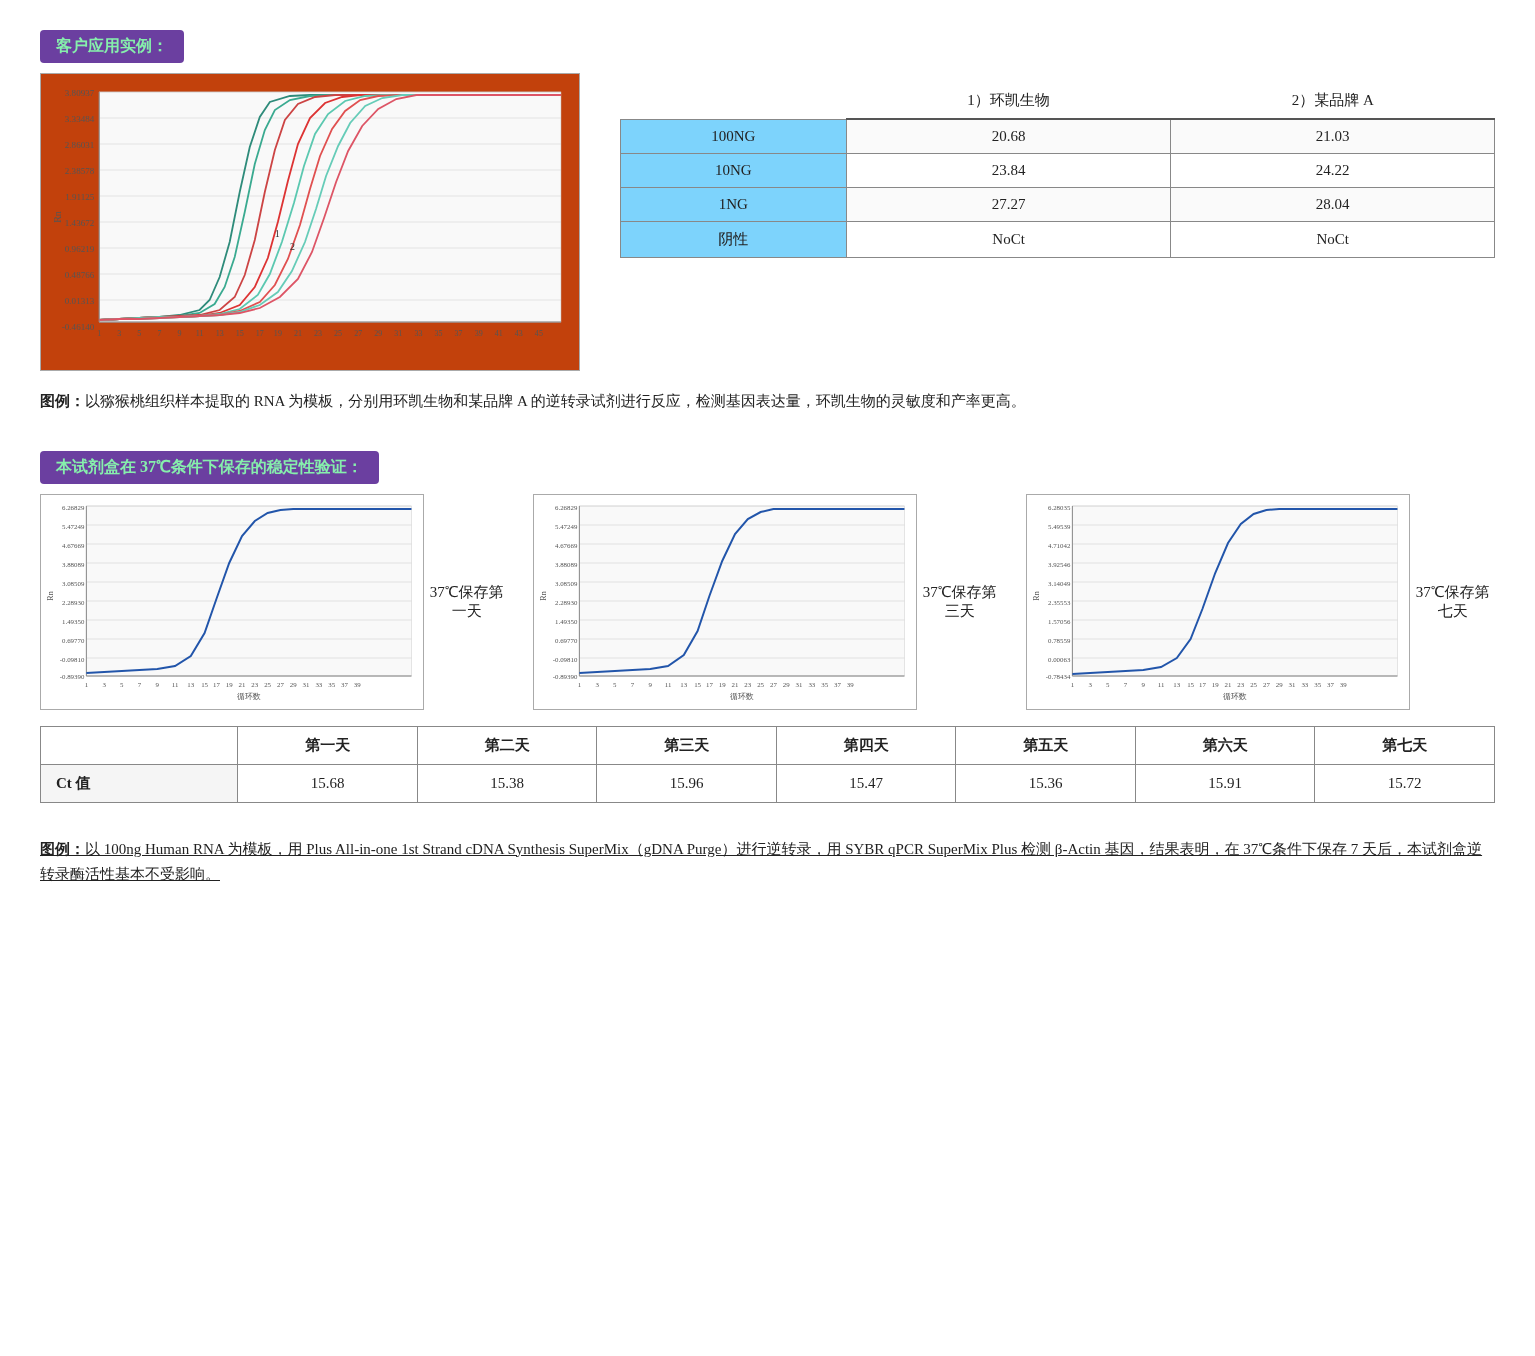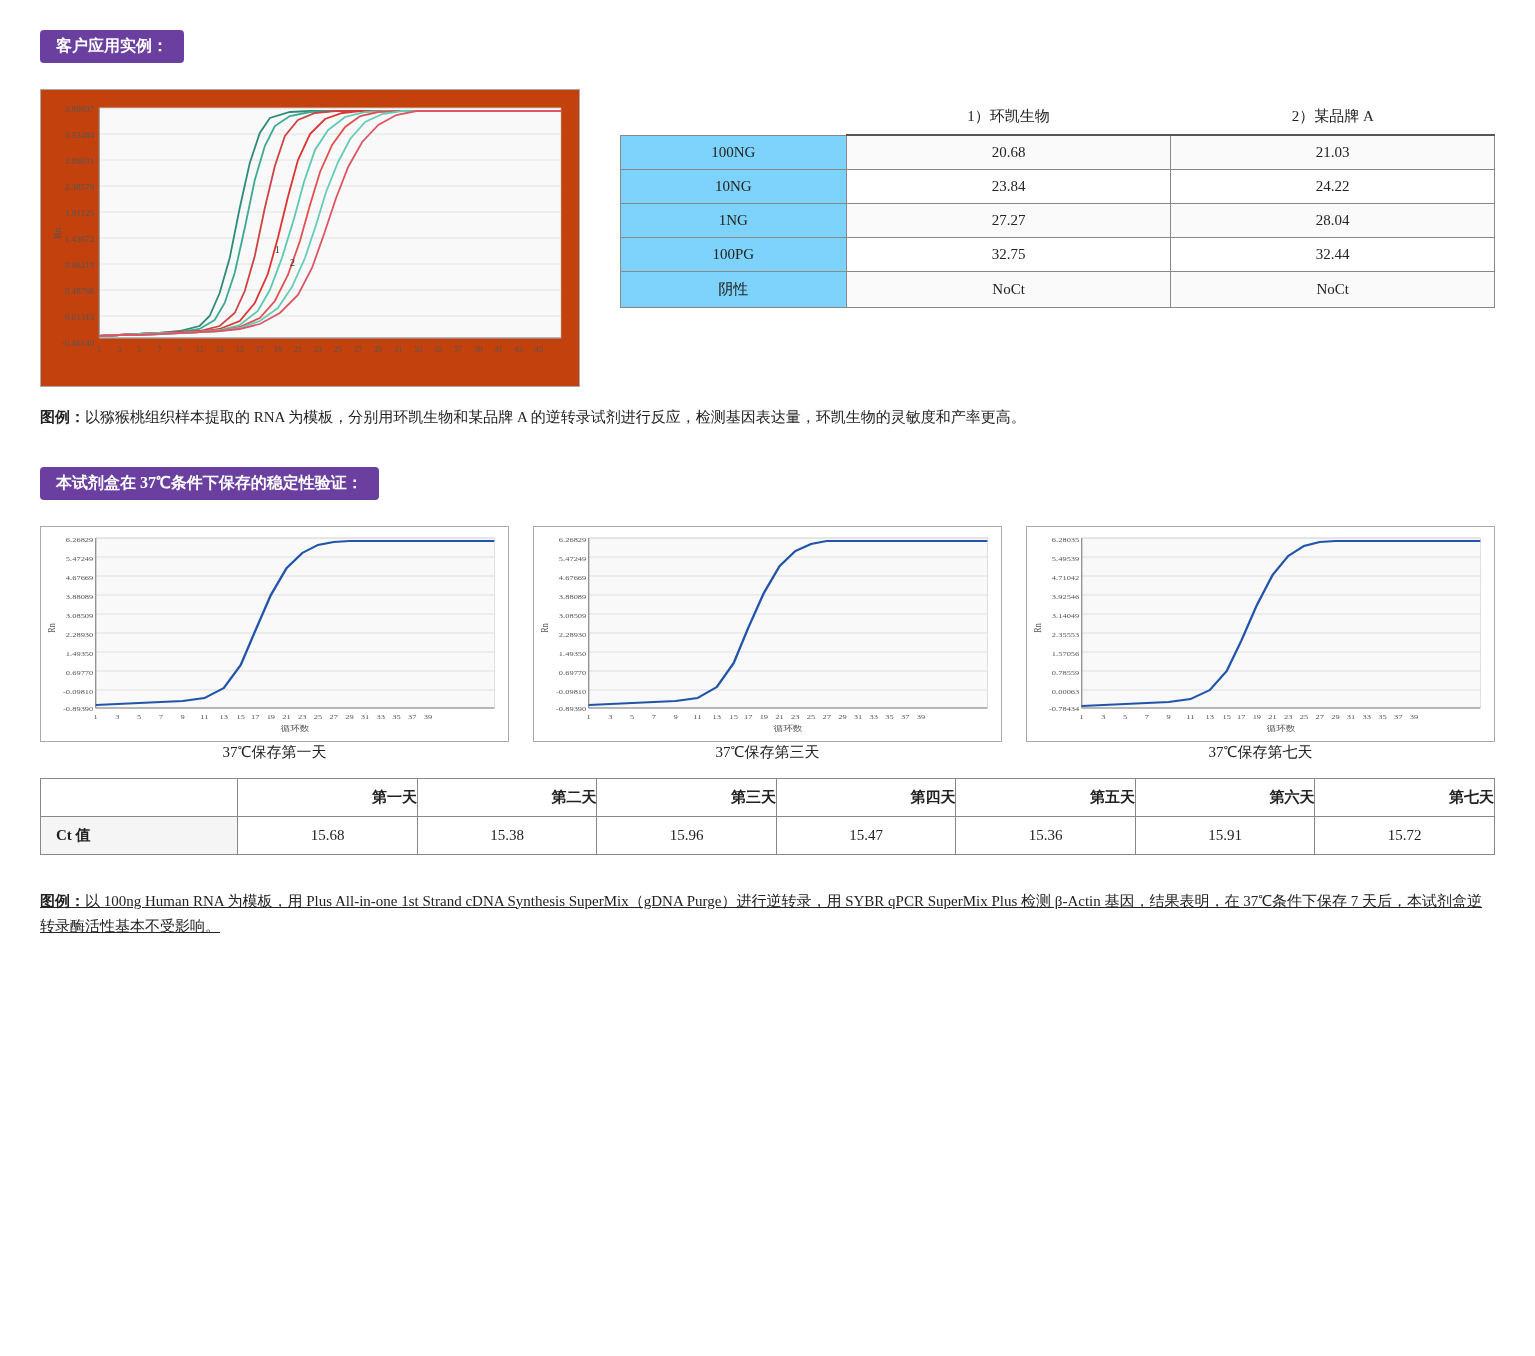--- a/index.html
+++ b/index.html
@@ -9,26 +9,26 @@
       color: #222;
       font-size: 15px;
       padding: 30px 40px;
       max-width: 1535px;
     }
 
     
     .section-badge {
       display: inline-block;
       background: #6b3fa0;
-      color: #ffffff;
+      color: #86efac;
       font-size: 16px;
       font-weight: bold;
       padding: 6px 16px;
       border-radius: 4px;
-      margin-bottom: 26px;
+      margin-bottom: 10px;
     }
 
     
     .top-section {
       display: flex;
       gap: 40px;
       align-items: flex-start;
       margin-bottom: 18px;
     }
 
@@ -102,21 +102,21 @@
     
     .charts-row {
       display: flex;
       gap: 24px;
       margin-bottom: 14px;
     }
 
     .small-chart-wrap {
       flex: 1;
       display: flex;
-      flex-direction: column;
+      flex-direction: row;
       align-items: center;
     }
 
     .small-chart-container {
       border: 1px solid #aaa;
       background: #fff;
       padding: 6px 4px 4px 4px;
       width: 100%;
     }
 
@@ -141,21 +141,20 @@
 
     .stability-table th, .stability-table td {
       border: 1px solid #888;
       padding: 9px 0;
       text-align: center;
     }
 
     .stability-table thead th {
       font-weight: bold;
       background: #fff;
-      text-align: right;
     }
 
     .stability-table td:first-child {
       font-weight: bold;
       background: #f5f5f5;
       padding-left: 15px;
       text-align: left;
     }
   </style>
 </head>
@@ -261,25 +260,20 @@
             </tr>
             <tr>
               <td>10NG</td>
               <td>23.84</td>
               <td>24.22</td>
             </tr>
             <tr>
               <td>1NG</td>
               <td>27.27</td>
               <td>28.04</td>
-            </tr>
-            <tr>
-              <td>100PG</td>
-              <td>32.75</td>
-              <td>32.44</td>
             </tr>
             <tr>
               <td>阴性</td>
               <td>NoCt</td>
               <td>NoCt</td>
             </tr>
           </tbody>
       </table>
     </div>
   </div>

